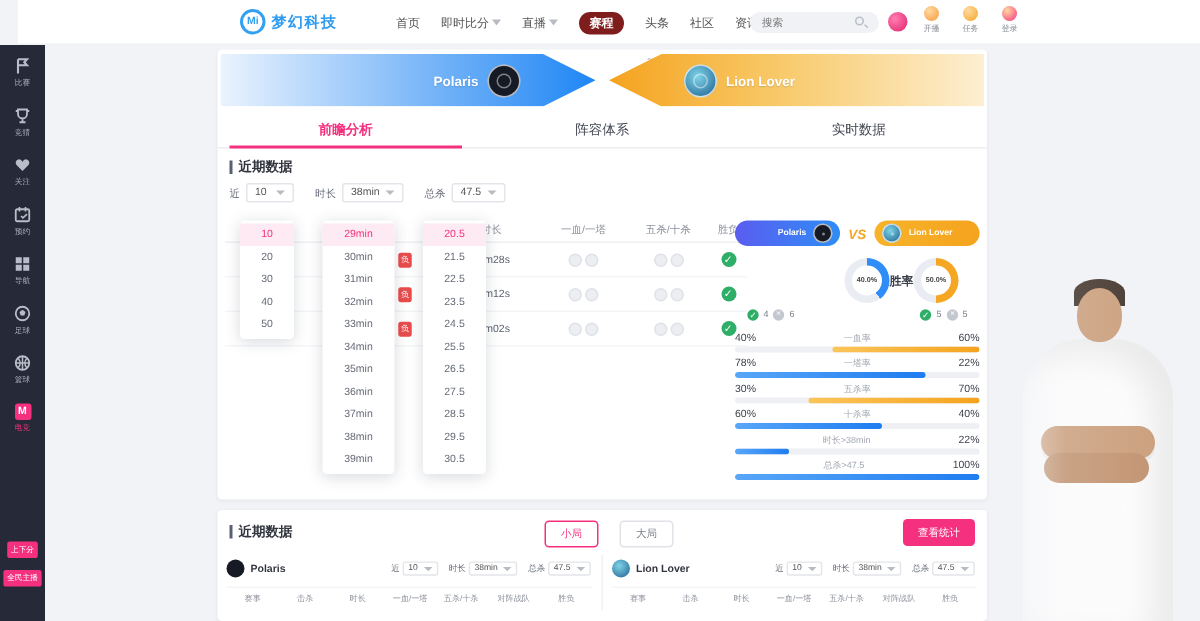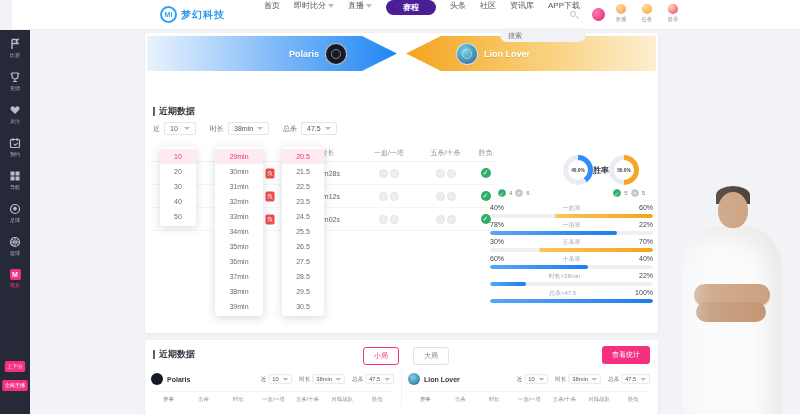--- a/index.html
+++ b/index.html
@@ -5,25 +5,25 @@
   * { box-sizing: border-box; margin: 0; padding: 0; }
   html,body { width:800px; height:414px; overflow:hidden; }
   body { font-family:"Liberation Sans", sans-serif; background:#f2f3f6; position:relative; }
   .page { position:absolute; inset:0; width:800px; height:414px; background:#f2f3f6; overflow:hidden; }
 
   
   .navbar { position:absolute; top:0; left:12px; width:800px; height:30px; background:#fff; border-bottom:1px solid #eef0f3; z-index:30; display:flex; align-items:center; }
   .logo { position:absolute; left:148px; top:6px; display:flex; align-items:center; gap:4px; }
   .logo-mark { width:17px; height:17px; border-radius:50%; background:#fff; border:2px solid #33a1f2; color:#33a1f2; font-size:7px; font-weight:bold; display:flex; align-items:center; justify-content:center; }
   .logo-text { color:#2e9bf0; font-weight:bold; font-size:10px; letter-spacing:1px; }
-  .nav-items { position:absolute; left:252px; top:0; height:30px; display:flex; align-items:flex-start; gap:14px; }
+  .nav-items { position:absolute; left:252px; top:0; height:30px; display:flex; align-items:center; gap:14px; }
   .nav-item { font-size:8px; color:#555; display:flex; align-items:center; gap:2px; cursor:pointer; white-space:nowrap; }
-  .nav-item.active { background:#4c1d95; color:#fff; padding:2px 17px; border-radius:9px; font-weight:bold; }
+  .nav-item.active { background:#7f1d1d; color:#fff; padding:2px 7px; border-radius:9px; font-weight:bold; }
   .caret-down { width:0; height:0; border-left:3px solid transparent; border-right:3px solid transparent; border-top:4px solid #b7bcc4; }
-  .search-box { position:absolute; left:488px; top:8px; width:86px; height:14px; background:#f1f2f5; border-radius:7px; border:none; font-size:7px; color:#999; padding:0 16px 0 8px; outline:none;margin-top:20px; }
+  .search-box { position:absolute; left:488px; top:8px; width:86px; height:14px; background:#f1f2f5; border-radius:7px; border:none; font-size:7px; color:#999; padding:0 16px 0 8px; outline:none; }
   .search-ico { position:absolute; left:558px; top:11px; width:6px; height:6px; border:1px solid #b9bec6; border-radius:50%; }
   .search-ico::after { content:""; position:absolute; left:5px; top:5px; width:3px; height:1px; background:#b9bec6; transform:rotate(45deg); }
   .user-avatar { position:absolute; left:580px; top:8px; width:13px; height:13px; border-radius:50%; background:radial-gradient(circle at 35% 35%, #ff7fb0, #e0206e); }
   .nav-action { position:absolute; top:4px; width:26px; display:flex; flex-direction:column; align-items:center; gap:1px; cursor:pointer; }
   .nav-action .dot { width:10px; height:10px; border-radius:50%; }
   .nav-action .lbl { font-size:6px; color:#8a8f98; transform:scale(.9); }
 
   
   .sidebar { position:absolute; left:0; top:30px; width:30px; height:384px; background:#262a38; z-index:25; display:flex; flex-direction:column; align-items:center; padding-top:8px; }
   .side-item { width:30px; display:flex; flex-direction:column; align-items:center; gap:1px; margin-bottom:11px; cursor:pointer; }
@@ -264,20 +264,25 @@
         <div class="m-date">2021-09-11 15:30</div>
         <div class="m-countdown">1h:16m:23s</div>
         <div class="m-status">未开始</div>
       </div>
       <div class="banner away">
         <span class="team-logo lion"></span>
         <span class="team-name">Lion Lover</span>
       </div>
     </div>
 
+    <div class="tabs" id="tabs">
+        <div class="tab active">前瞻分析</div>
+        <div class="tab">阵容体系</div>
+        <div class="tab">实时数据</div>
+      </div>
 
     <div class="sec-title">
       <span class="sec-bar"></span>
       <span>近期数据</span>
     </div>
 
     <div class="filters" id="history-filters">
         <div class="filter">
           <span>近</span>
           <div class="f-select">
@@ -394,20 +399,31 @@
         <div class="dd-opt">24.5</div>
         <div class="dd-opt">25.5</div>
         <div class="dd-opt">26.5</div>
         <div class="dd-opt">27.5</div>
         <div class="dd-opt">28.5</div>
         <div class="dd-opt">29.5</div>
         <div class="dd-opt">30.5</div>
       </div>
 
     <div class="stats">
+      <div class="pill-row">
+        <div class="t-pill home">
+          <span class="pname">Polaris</span>
+          <span class="team-logo plogo"></span>
+        </div>
+        <span class="vs-txt">VS</span>
+        <div class="t-pill away">
+          <span class="team-logo plogo lion"></span>
+          <span class="pname">Lion Lover</span>
+        </div>
+      </div>
       <div class="donut-row">
         <div class="donut" id="donut-home" style="background: conic-gradient(rgb(46, 141, 246) 0deg, rgb(46, 141, 246) 40%, rgb(233, 236, 242) 0deg);">
           <span class="pct">40.0%</span>
         </div>
         <span class="donut-lbl">胜率</span>
         <div class="donut" id="donut-away" style="background: conic-gradient(rgb(245, 166, 35) 0deg, rgb(245, 166, 35) 50%, rgb(233, 236, 242) 0deg);">
           <span class="pct">50.0%</span>
         </div>
       </div>
       <div class="count-row">

